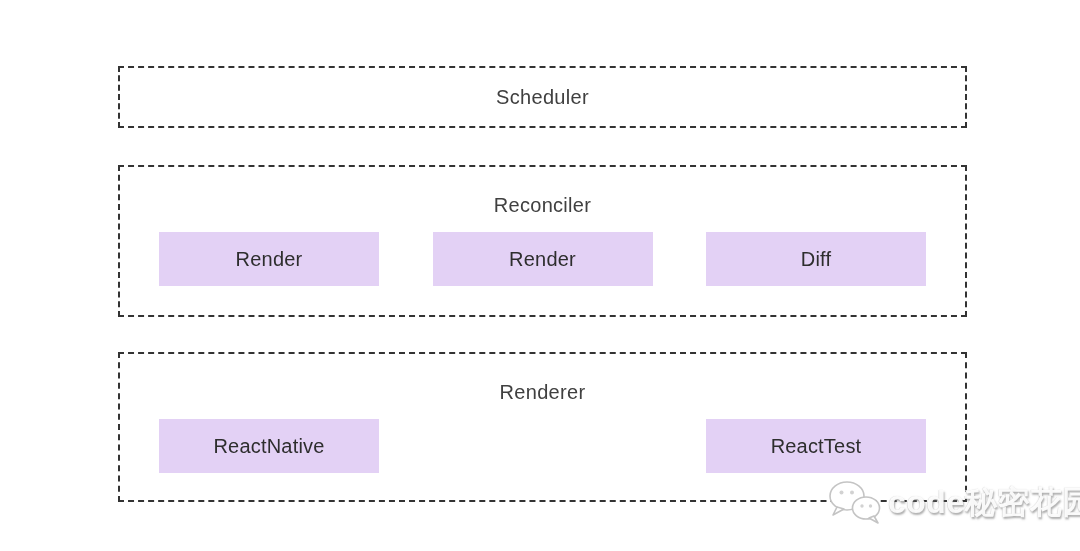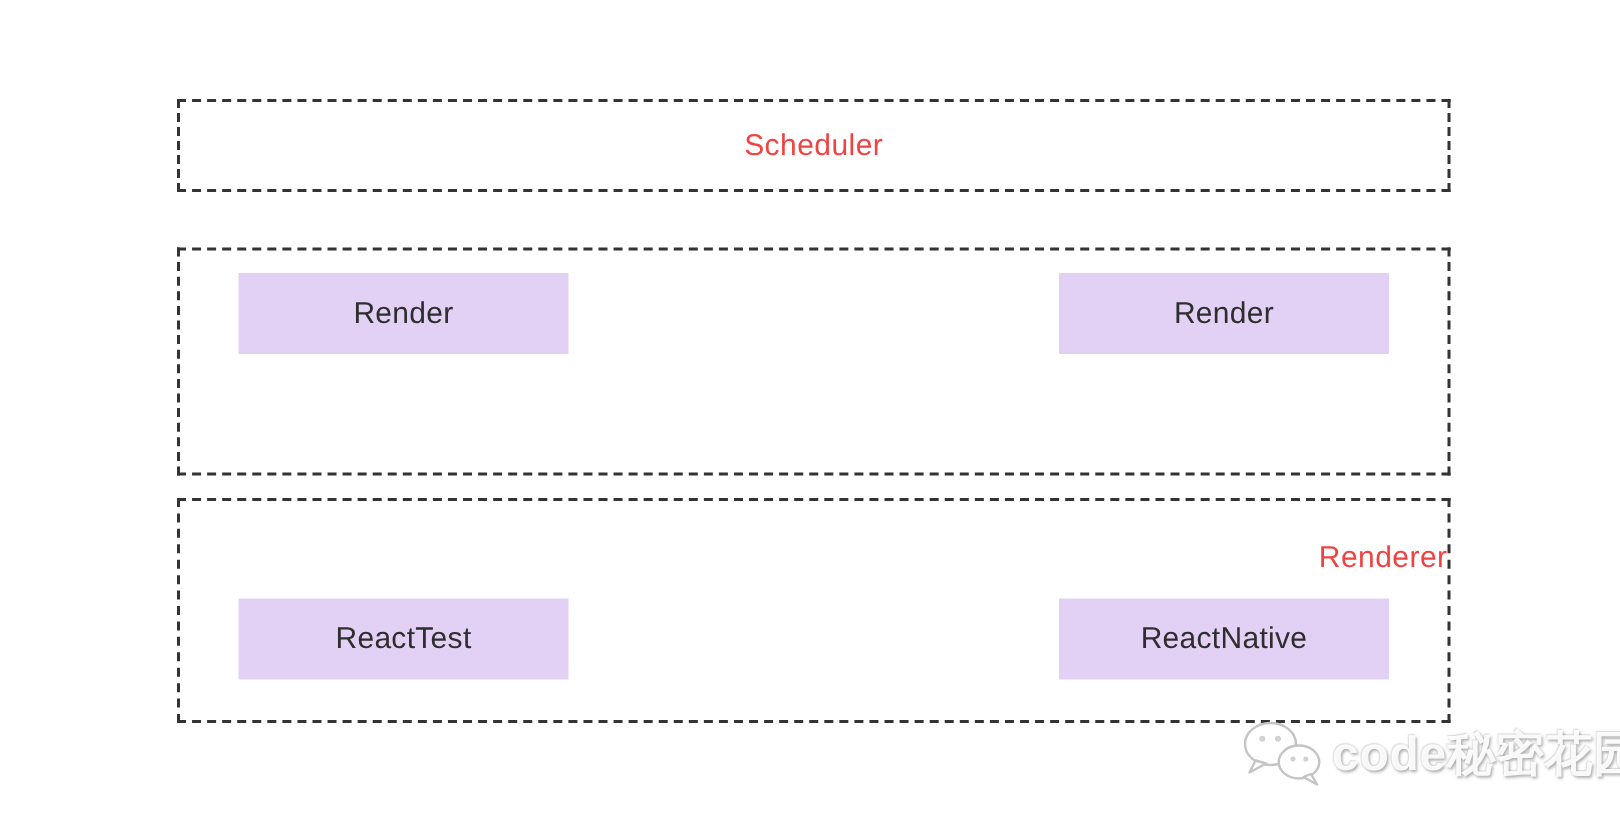--- a/index.html
+++ b/index.html
@@ -29,28 +29,28 @@
     height: 58px;
     display: flex;
     align-items: center;
     justify-content: center;
   }
   .section-reconciler {
     top: 165px;
     height: 148px;
   }
   .section-renderer {
-    top: 332px;
+    top: 352px;
     height: 146px;
   }
   .box-title {
-    text-align: right;
+    text-align: center;
     font-size: 20px;
     line-height: 24px;
-    color: #ef4444;
+    color: #404040;
     letter-spacing: 0.3px;
   }
   .section-reconciler .box-title,
   .section-renderer .box-title {
     margin-top: 26px;
   }
   .module-row {
     display: flex;
     justify-content: space-between;
     padding: 0 39px;
@@ -94,31 +94,33 @@
 </head>
 <body>
 
 <div class="canvas">
 
   <div class="section section-scheduler">
     <div class="box-title">Scheduler</div>
   </div>
 
   <div class="section section-reconciler">
+    <div class="box-title">Reconciler</div>
     <div class="module-row">
       <div class="module">Render</div>
       <div class="module">Render</div>
+      <div class="module">Diff</div>
     </div>
   </div>
 
   <div class="section section-renderer">
     <div class="box-title">Renderer</div>
     <div class="module-row">
+      <div class="module">ReactNative</div>
       <div class="module">ReactTest</div>
-      <div class="module">ReactNative</div>
     </div>
   </div>
 
   <div class="watermark">
     <span class="wm-icon">
       <svg viewBox="0 0 62 52" width="62" height="52">
         <g fill="#ffffff" stroke="#c4c4c4" stroke-width="1.6">
 
           <ellipse cx="23" cy="19" rx="17" ry="14"></ellipse>
           <path d="M13 30 L9 38 L20 32 Z" stroke-linejoin="round"></path>

